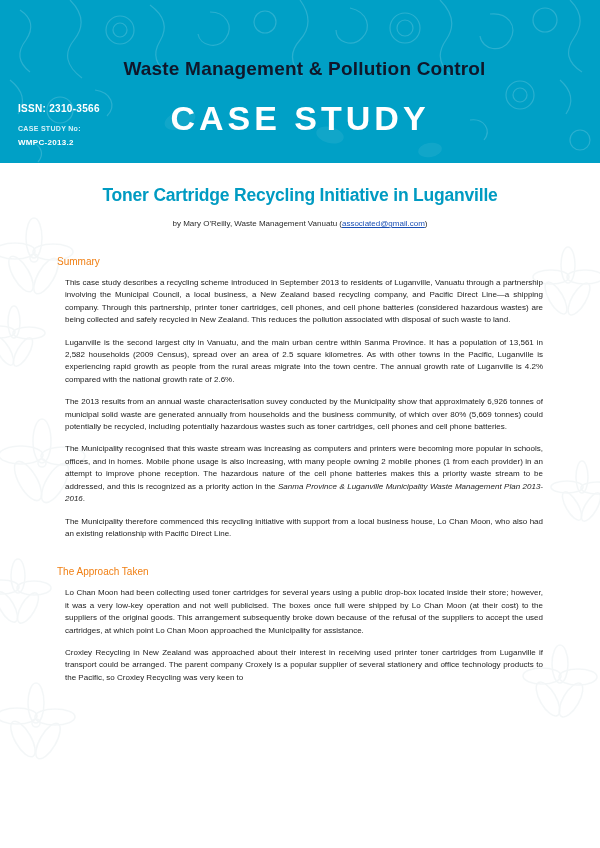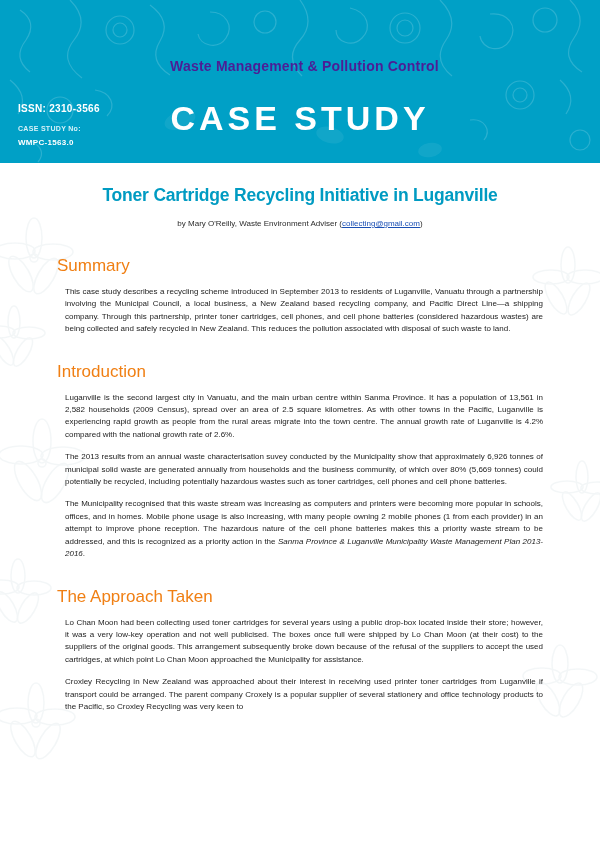--- a/index.html
+++ b/index.html
@@ -38,22 +38,22 @@
   .header-inner {
     position: relative;
     height: 100%;
   }
   .header-title {
     position: absolute;
     top: 58px;
     left: 9px;
     right: 0;
     text-align: center;
-    color: #4c1d95;
-    font-size: 14px;
+    color: #0f172a;
+    font-size: 19px;
     font-weight: bold;
     letter-spacing: 0.2px;
   }
   .header-casestudy {
     position: absolute;
     top: 92px;
     left: 0;
     right: 0;
     text-align: center;
     color: #ffffff;
@@ -127,21 +127,21 @@
     color: #1a4fb4;
     text-decoration: underline;
   }
   .byline .line2 {
     display: block;
     margin-top: 2px;
   }
 
   h2.section {
     color: #f07f13;
-    font-size: 17px;
+    font-size: 10px;
     font-weight: normal;
     margin: 26px 0 10px 0;
   }
   h2.section.tight {
   }
   p.para {
     font-size: 8px;
     line-height: 12.4px;
     color: #1c1c1c;
     text-align: justify;
@@ -282,21 +282,21 @@
         <ellipse cx="330" cy="135" rx="14" ry="8" transform="rotate(15 330 135)"></ellipse>
         <ellipse cx="430" cy="150" rx="12" ry="7" transform="rotate(-10 430 150)"></ellipse>
       </g>
     </svg>
 
     <div class="header-inner">
       <div class="header-title">Waste Management &amp; Pollution Control</div>
       <div class="header-casestudy">CASE STUDY</div>
       <div class="issn">ISSN: 2310-3566</div>
       <div class="csno">CASE STUDY No:</div>
-      <div class="csno2">WMPC-1563.0</div>
+      <div class="csno2">WMPC-2013.2</div>
     </div>
   </div>
 
   <div class="content">
     <svg class="bg-flowers" viewBox="0 0 600 645" preserveAspectRatio="none">
       <g fill="none" stroke="#e9eff1" stroke-width="1.6">
         <g transform="translate(34,95)">
           <ellipse cx="0" cy="-20" rx="8" ry="20"></ellipse>
           <ellipse cx="19" cy="-6" rx="20" ry="8"></ellipse>
           <ellipse cx="12" cy="18" rx="8" ry="20" transform="rotate(30 12 18)"></ellipse>
@@ -355,30 +355,30 @@
           <ellipse cx="-12" cy="16" rx="8" ry="19" transform="rotate(-30 -12 16)"></ellipse>
           <ellipse cx="-18" cy="-7" rx="19" ry="8"></ellipse>
         </g>
       </g>
     </svg>
 
     <div class="content-inner">
       <div class="doc-title">Toner Cartridge Recycling Initiative in Luganville</div>
 
       <div class="byline">
-        <span>by Mary O'Reilly, Waste Environment Adviser (</span><a href="#">collecting@gmail.com</a><span>)</span>
+        <span>by Mary O'Reilly, Waste Management Vanuatu (</span><a href="#">associated@gmail.com</a><span>)</span>
       </div>
 
       <h2 class="section">Summary</h2>
       <p class="para">This case study describes a recycling scheme introduced in September 2013 to residents of Luganville, Vanuatu through a partnership involving the Municipal Council, a local business, a New Zealand based recycling company, and Pacific Direct Line—a shipping company. Through this partnership, printer toner cartridges, cell phones, and cell phone batteries (considered hazardous wastes) are being collected and safely recycled in New Zealand. This reduces the pollution associated with disposal of such waste to land.</p>
 
-      <h2 class="section">Introduction</h2>
       <p class="para">Luganville is the second largest city in Vanuatu, and the main urban centre within Sanma Province. It has a population of 13,561 in 2,582 households (2009 Census), spread over an area of 2.5 square kilometres. As with other towns in the Pacific, Luganville is experiencing rapid growth as people from the rural areas migrate into the town centre. The annual growth rate of Luganville is 4.2% compared with the national growth rate of 2.6%.</p>
       <p class="para">The 2013 results from an annual waste characterisation suvey conducted by the Municipality show that approximately 6,926 tonnes of municipal solid waste are generated annually from households and the business community, of which over 80% (5,669 tonnes) could potentially be recycled, including potentially hazardous wastes such as toner cartridges, cell phones and cell phone batteries.</p>
       <p class="para" id="intro-p3">The Municipality recognised that this waste stream was increasing as computers and printers were becoming more popular in schools, offices, and in homes. Mobile phone usage is also increasing, with many people owning 2 mobile phones (1 from each provider) in an attempt to improve phone reception. The hazardous nature of the cell phone batteries makes this a priority waste stream to be addressed, and this is recognized as a priority action in the <em>Sanma Province &amp; Luganville Municipality Waste Management Plan 2013-2016</em>.</p>
+      <p class="para">The Municipality therefore commenced this recycling initiative with support from a local business house, Lo Chan Moon, who also had an existing relationship with Pacific Direct Line.</p>
 
       <h2 class="section tight">The Approach Taken</h2>
       <p class="para">Lo Chan Moon had been collecting used toner cartridges for several years using a public drop-box located inside their store; however, it was a very low-key operation and not well publicised. The boxes once full were shipped by Lo Chan Moon (at their cost) to the suppliers of the original goods. This arrangement subsequently broke down because of the refusal of the suppliers to accept the used cartridges, at which point Lo Chan Moon approached the Municipality for assistance.</p>
       <p class="para last">Croxley Recycling in New Zealand was approached about their interest in receiving used printer toner cartridges from Luganville if transport could be arranged. The parent company Croxely is a popular supplier of several stationery and office technology products to the Pacific, so Croxley Recycling was very keen to</p>
     </div>
   </div>
 
   <div class="footer">
     <div class="footer-bar">
       <svg class="footer-pattern" viewBox="0 0 600 40" preserveAspectRatio="xMidYMid slice">

